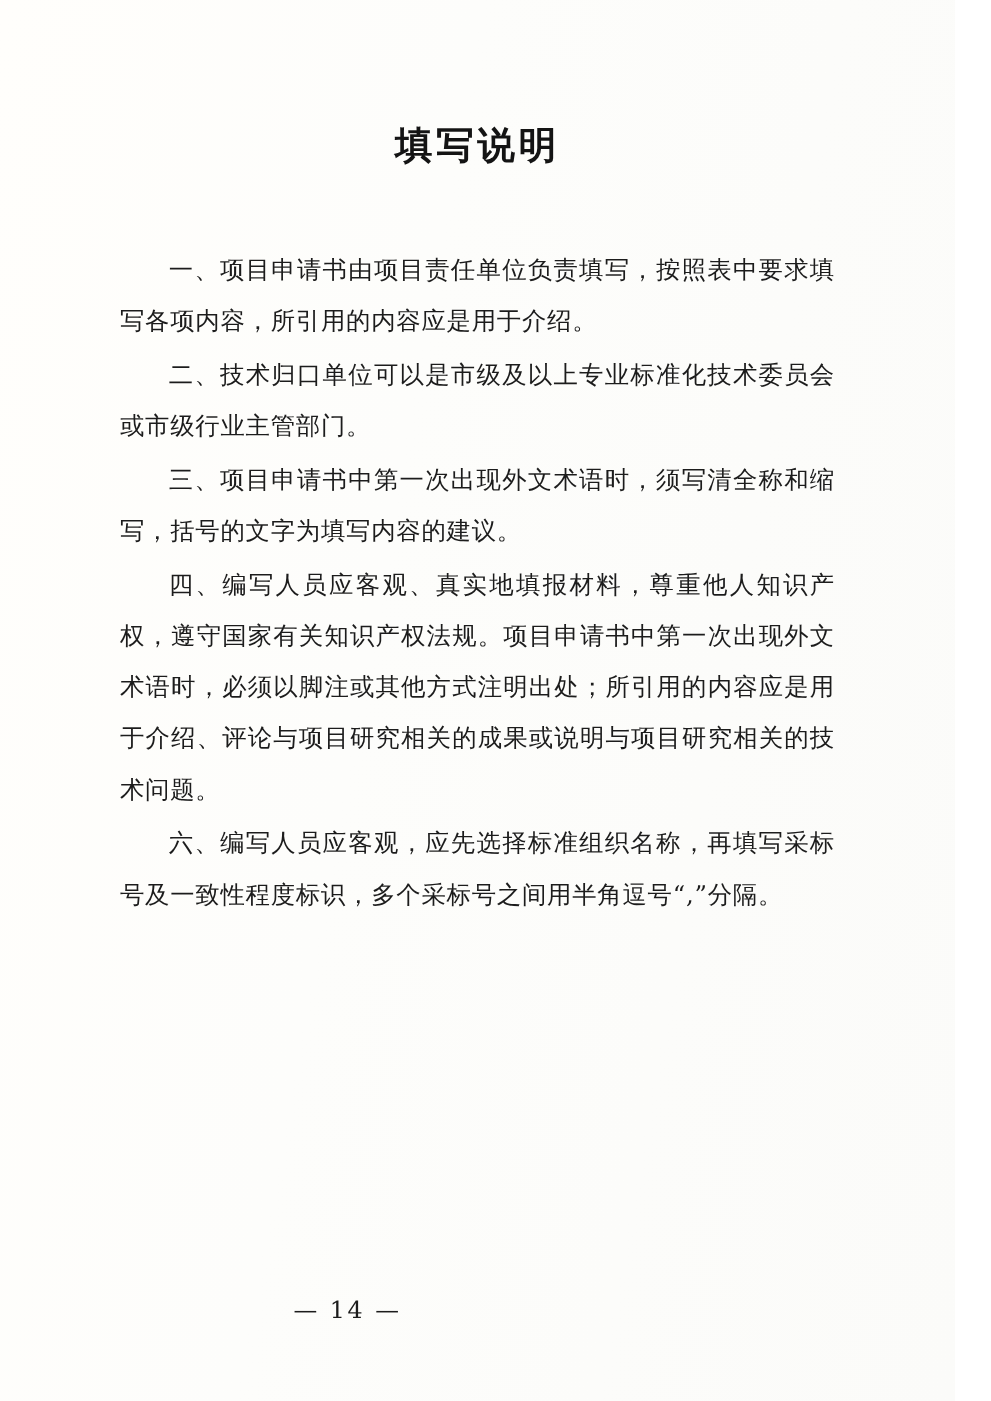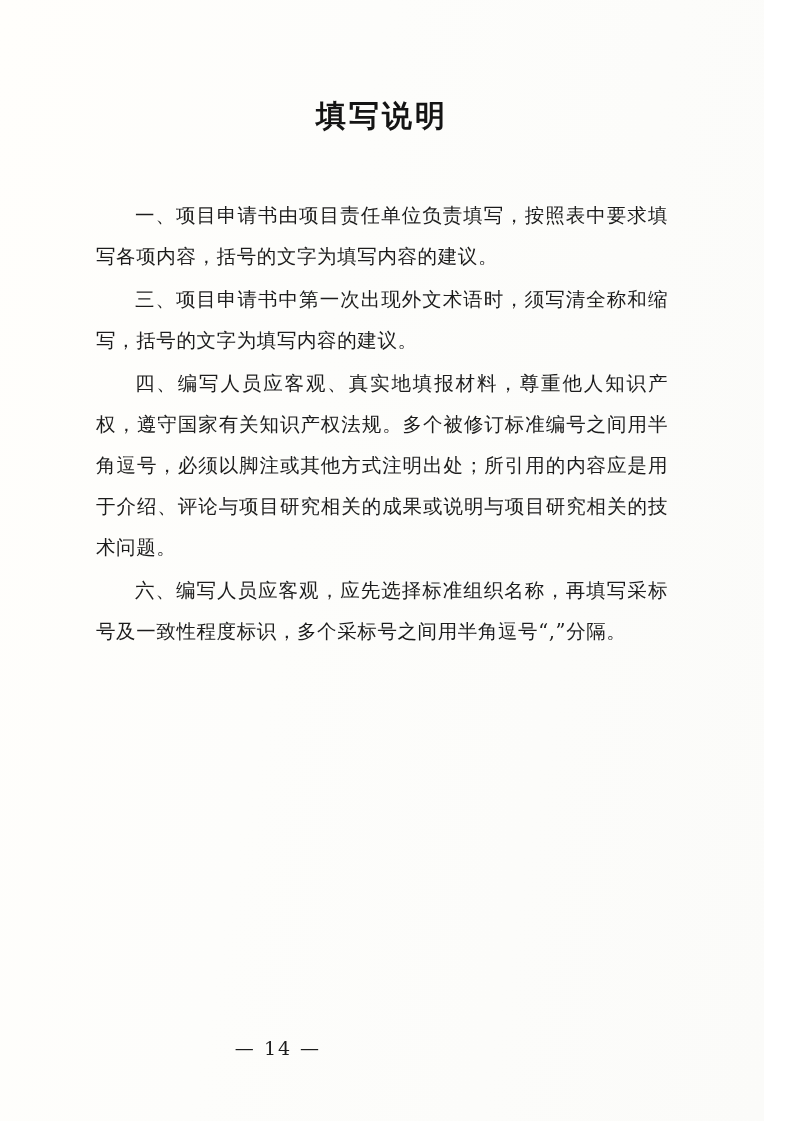--- a/index.html
+++ b/index.html
@@ -79,23 +79,24 @@
 </style>
 </head>
 <body>
 
 <div class="page">
   <div class="content">
 
     <h1 class="doc-title">填写说明</h1>
 
     <div class="body-block">
-      <p class="para">一、项目申请书由项目责任单位负责填写，按照表中要求填写各项内容，括号的文字为填写内容的建议。</p>
+      <p class="para">一、项目申请书由项目责任单位负责填写，按照表中要求填写各项内容，所引用的内容应是用于介绍。</p>
+      <p class="para">二、技术归口单位可以是市级及以上专业标准化技术委员会或市级行业主管部门。</p>
       <p class="para">三、项目申请书中第一次出现外文术语时，须写清全称和缩写，括号的文字为填写内容的建议。</p>
-      <p class="para">四、编写人员应客观、真实地填报材料，尊重他人知识产权，遵守国家有关知识产权法规。多个被修订标准编号之间用半角逗号，必须以脚注或其他方式注明出处；所引用的内容应是用于介绍、评论与项目研究相关的成果或说明与项目研究相关的技术问题。</p>
+      <p class="para">四、编写人员应客观、真实地填报材料，尊重他人知识产权，遵守国家有关知识产权法规。项目申请书中第一次出现外文术语时，必须以脚注或其他方式注明出处；所引用的内容应是用于介绍、评论与项目研究相关的成果或说明与项目研究相关的技术问题。</p>
       <p class="para">六、编写人员应客观，应先选择标准组织名称，再填写采标号及一致性程度标识，多个采标号之间用半角逗号“,”分隔。</p>
     </div>
 
   </div>
 
   <div class="page-number">
     <span class="pn-inner">— 14 —</span>
   </div>
 </div>
 

